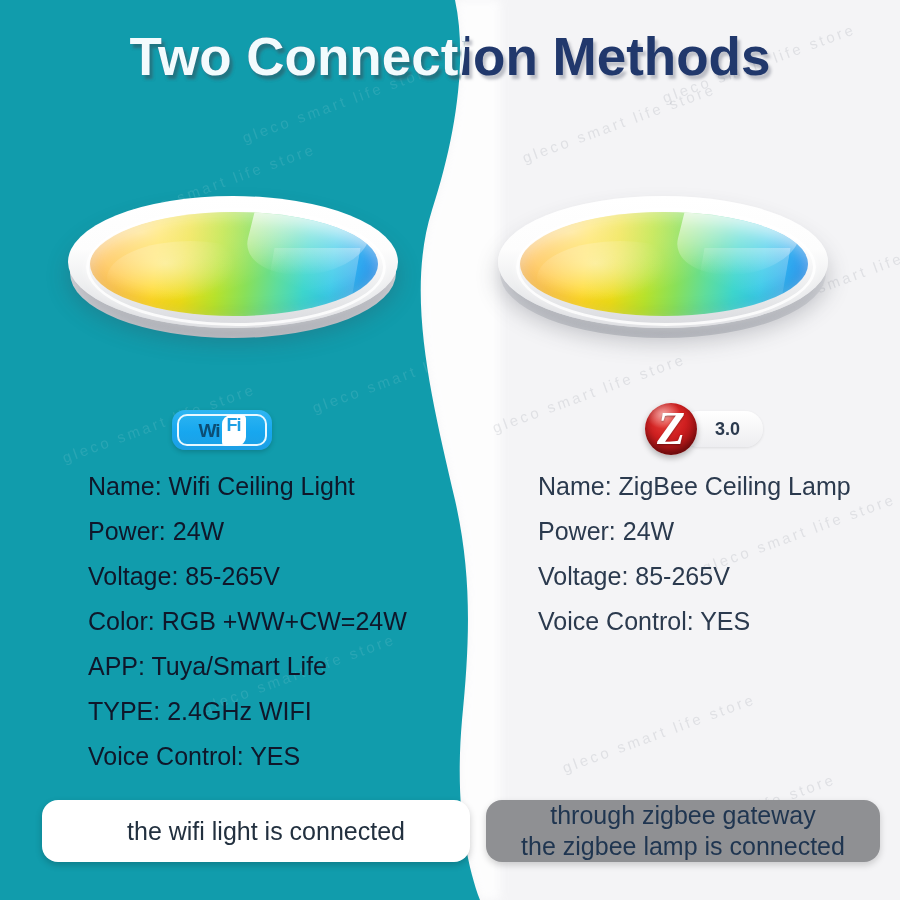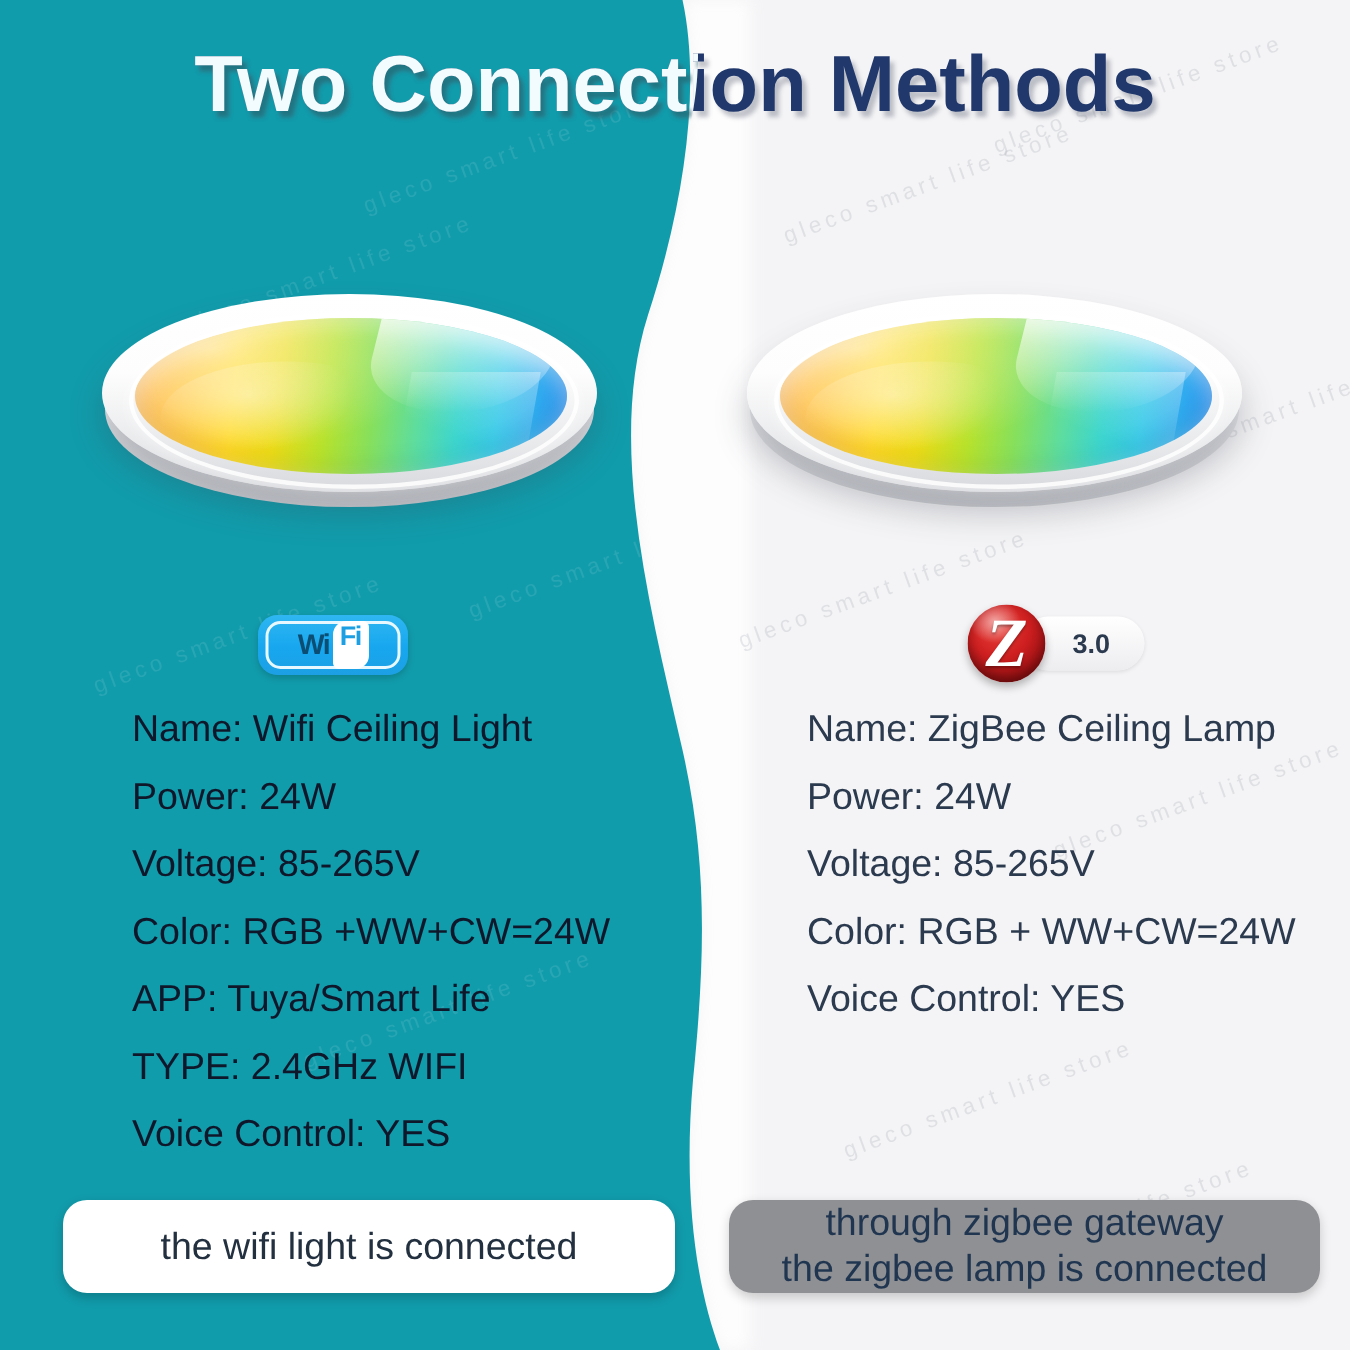--- a/index.html
+++ b/index.html
@@ -144,21 +144,21 @@
   }
   .spec-left .row{color:#0f172a;}
   .spec-right .row{color:#2b3a4e;}
 
   
   .caption{
     position:absolute;border-radius:16px;display:flex;flex-direction:column;
     align-items:center;justify-content:center;text-align:center;
     font-family:"Liberation Sans",sans-serif;font-size:25px;line-height:31px;
   }
-  .caption-left{background:#ffffff;color:#22303f;box-shadow:0 3px 7px rgba(0,0,0,.20);}
+  .caption-left{background:#ffffff;color:#22303f;box-shadow:0 3px 7px rgba(0,0,0,.20);padding-left:20px;}
   .caption-right{background:#8f9093;color:#1f3550;box-shadow:0 3px 7px rgba(0,0,0,.18);}
 </style>
 </head>
 <body>
 
 <div id="stage">
 
   <div class="bg-right"></div>
 
   <svg class="bg-left" width="900" height="900" viewBox="0 0 900 900">
@@ -254,21 +254,20 @@
     <div class="zb-ver">3.0</div>
     <div class="zb-ball">
       <div class="zb-z">Z</div>
     </div>
   </div>
 
   <div class="spec spec-right" style="left:538px;top:464px;">
     <div class="row">Name: ZigBee Ceiling Lamp</div>
     <div class="row">Power: 24W</div>
     <div class="row">Voltage: 85-265V</div>
-    <div class="row">Color: RGB + WW+CW=24W</div>
     <div class="row">Voice Control: YES</div>
   </div>
 
   <div class="caption caption-right" style="left:486px;top:800px;width:394px;height:62px;">
     <div>through zigbee gateway</div>
     <div>the zigbee lamp is connected</div>
   </div>
 
 </div>
 

